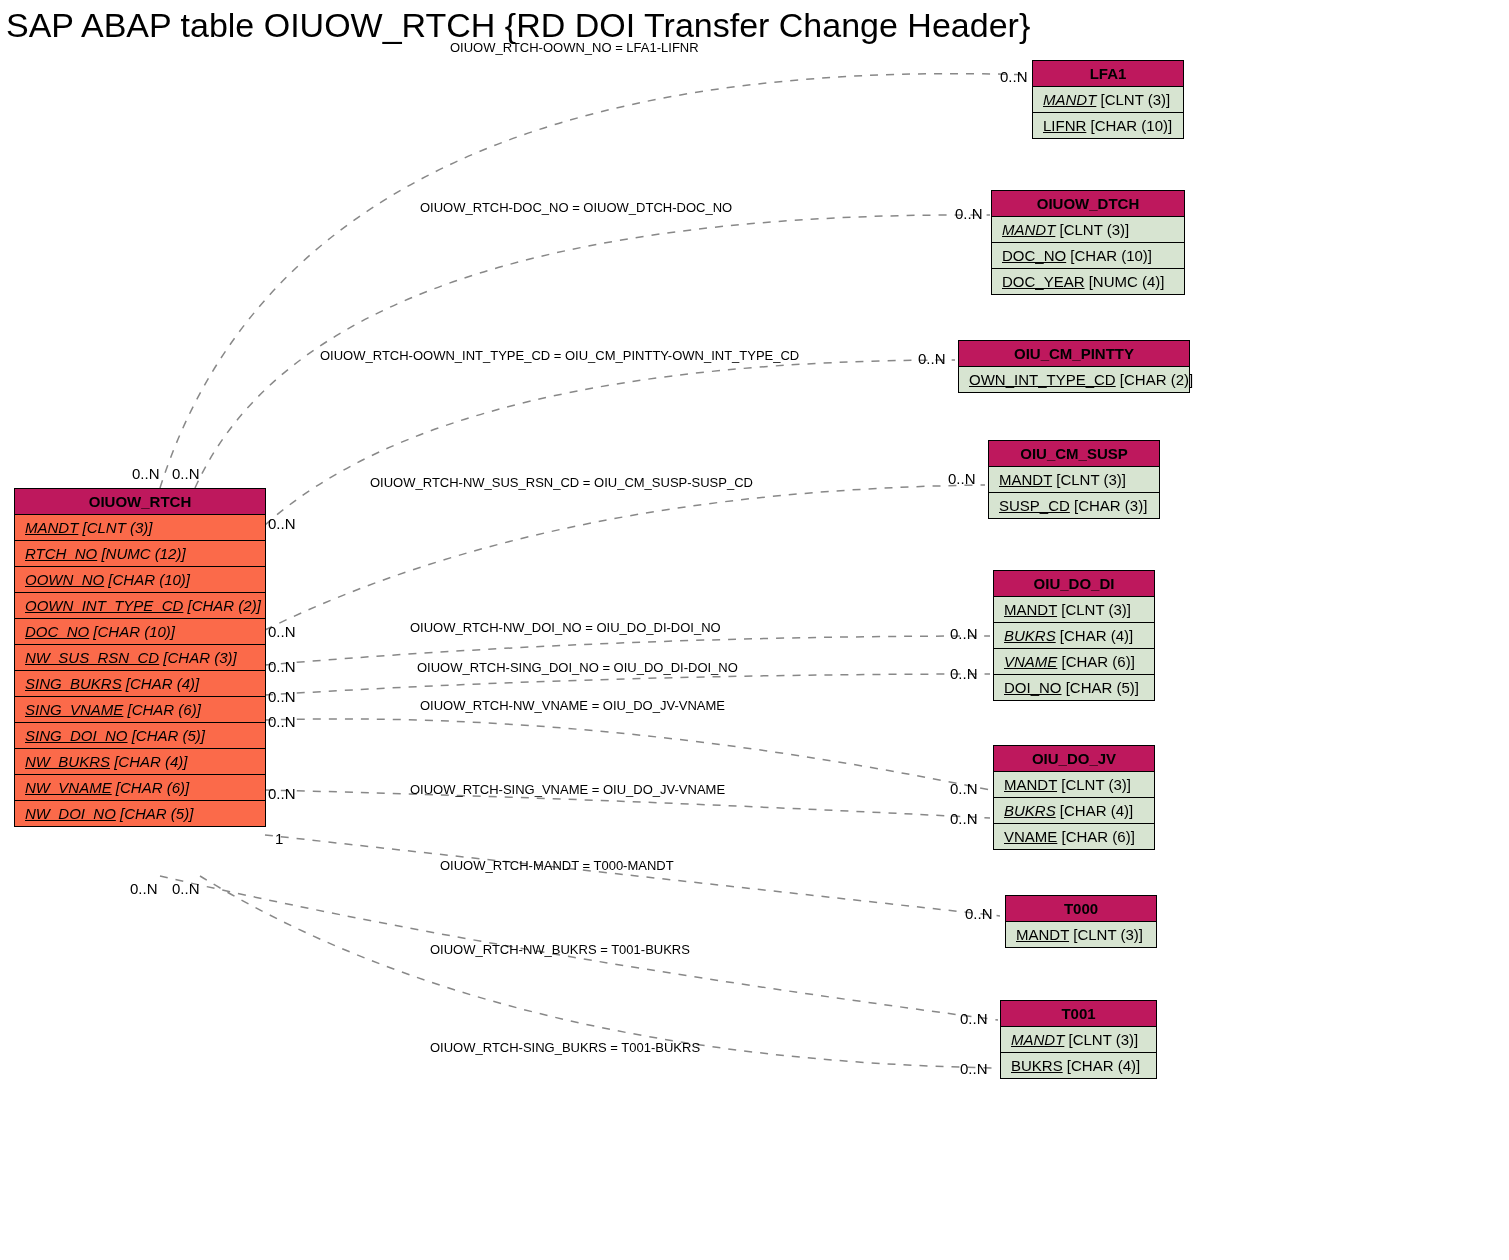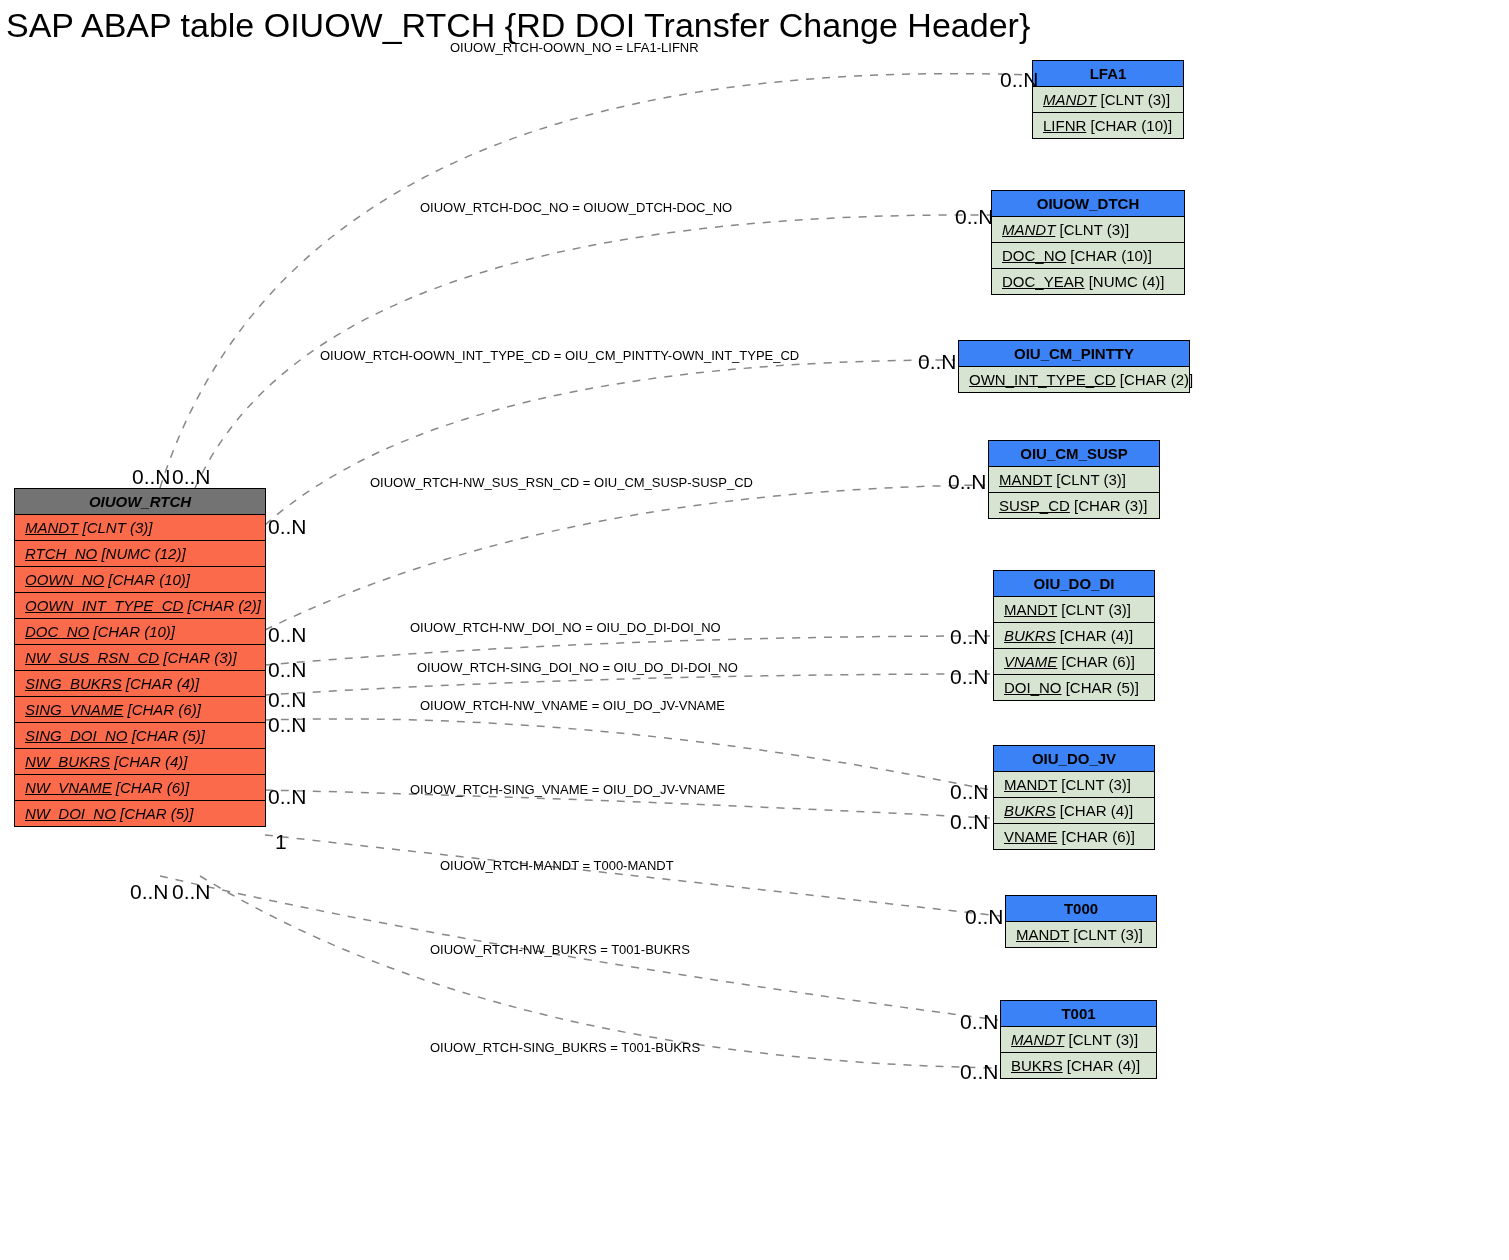--- a/index.html
+++ b/index.html
@@ -4,26 +4,26 @@
 <style>
   html,body{margin:0;padding:0;background:#fff;font-family:Arial,Helvetica,sans-serif;font-size:15px;color:#000;}
   .canvas{position:relative;width:1509px;height:1260px;}
   .title{position:absolute;left:6px;top:6px;font-size:34px;}
   .entity{position:absolute;border:1px solid #000;}
   .entity .hdr{font-weight:bold;text-align:center;padding:4px 10px;border-bottom:1px solid #000;white-space:nowrap;}
   .entity .fld{padding:4px 10px;border-bottom:1px solid #000;white-space:nowrap;}
   .entity .fld:last-child{border-bottom:none;}
   .entity .fld .fname{text-decoration:underline;}
   .entity .fld.it .fname{font-style:italic;}
-  .main .hdr{background:#737373;font-style:italic;}
+  .main .hdr{background:#be185d;}
   .main .fld{background:#fb6a4a;font-style:italic;}
-  .ref .hdr{background:#3b82f6;}
+  .ref .hdr{background:#be185d;}
   .ref .fld{background:#d7e4d1;}
   .rel-label{position:absolute;font-size:13px;text-align:center;white-space:nowrap;}
-  .card{position:absolute;font-size:21px;white-space:nowrap;}
+  .card{position:absolute;font-size:15px;white-space:nowrap;}
   svg.lines{position:absolute;left:0;top:0;width:1509px;height:1260px;pointer-events:none;}
   svg.lines path{stroke:#888;stroke-width:1.5;stroke-dasharray:8 8;fill:none;}
 </style>
 </head>
 <body>
 
 <div class="canvas">
 
   <div class="title">SAP ABAP table OIUOW_RTCH {RD DOI Transfer Change Header}</div>
 

